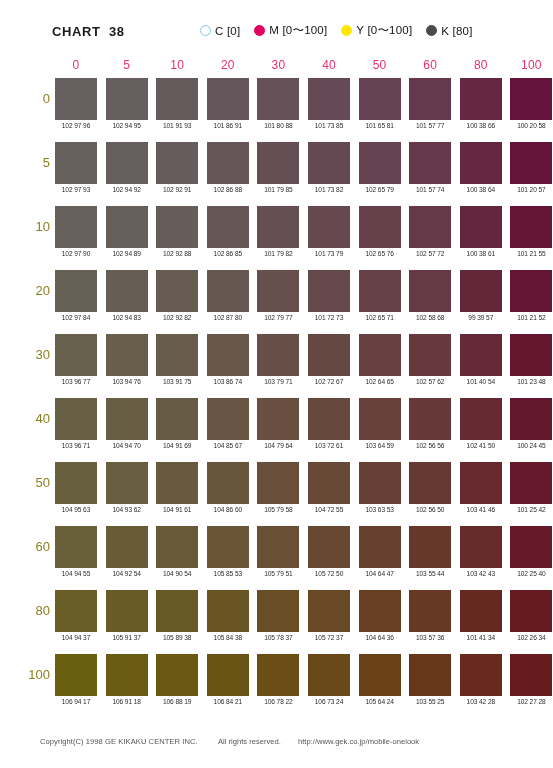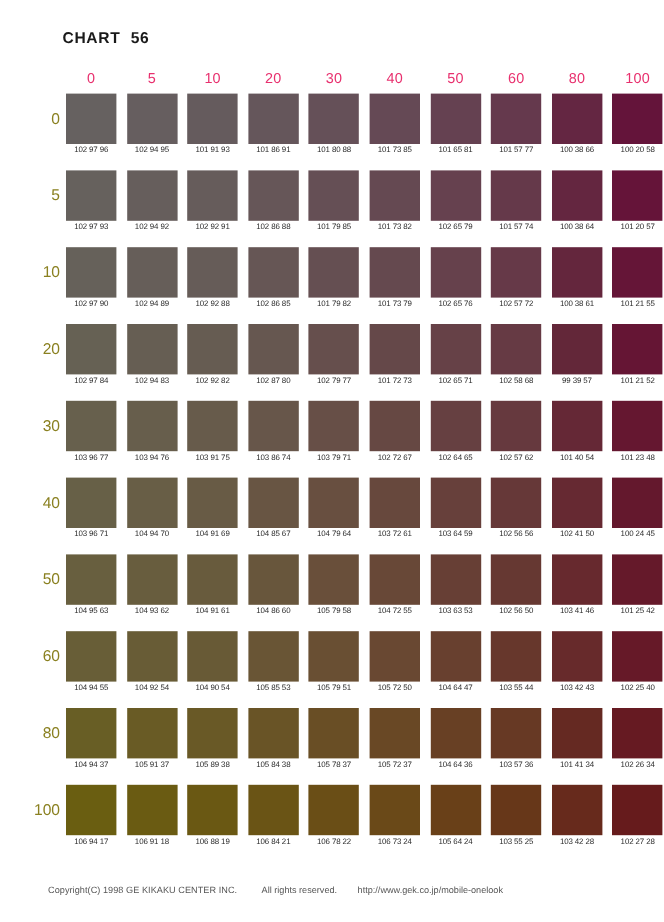--- a/index.html
+++ b/index.html
@@ -141,21 +141,39 @@
     left: 298px; top: 3px;
     font-size: 7.6px;
     color: #565656;
     white-space: nowrap;
   }
 </style>
 </head>
 <body>
 
 <div id="header">
-  <div id="chart-title">CHART  56</div>
+  <div id="chart-title">CHART  38</div>
+  <div id="legend">
+      <div class="legend-item">
+        <span class="legend-dot" style="background: rgb(255, 255, 255); border: 1.6px solid rgb(126, 200, 232);"></span>
+        <span class="legend-label">C [0]</span>
+      </div>
+      <div class="legend-item">
+        <span class="legend-dot" style="background: rgb(227, 0, 95); border: 1px solid rgb(227, 0, 95);"></span>
+        <span class="legend-label">M [0〜100]</span>
+      </div>
+      <div class="legend-item">
+        <span class="legend-dot" style="background: rgb(255, 232, 0); border: 1px solid rgb(255, 232, 0);"></span>
+        <span class="legend-label">Y [0〜100]</span>
+      </div>
+      <div class="legend-item">
+        <span class="legend-dot" style="background: rgb(74, 74, 74); border: 1px solid rgb(74, 74, 74);"></span>
+        <span class="legend-label">K [80]</span>
+      </div>
+    </div>
 </div>
 
 <div id="col-headers">
     <div class="col-head" style="left: 0px; color: rgb(232, 48, 110);">0</div>
     <div class="col-head" style="left: 50.6px; color: rgb(232, 48, 110);">5</div>
     <div class="col-head" style="left: 101.2px; color: rgb(232, 48, 110);">10</div>
     <div class="col-head" style="left: 151.8px; color: rgb(232, 48, 110);">20</div>
     <div class="col-head" style="left: 202.4px; color: rgb(232, 48, 110);">30</div>
     <div class="col-head" style="left: 253px; color: rgb(232, 48, 110);">40</div>
     <div class="col-head" style="left: 303.6px; color: rgb(232, 48, 110);">50</div>

